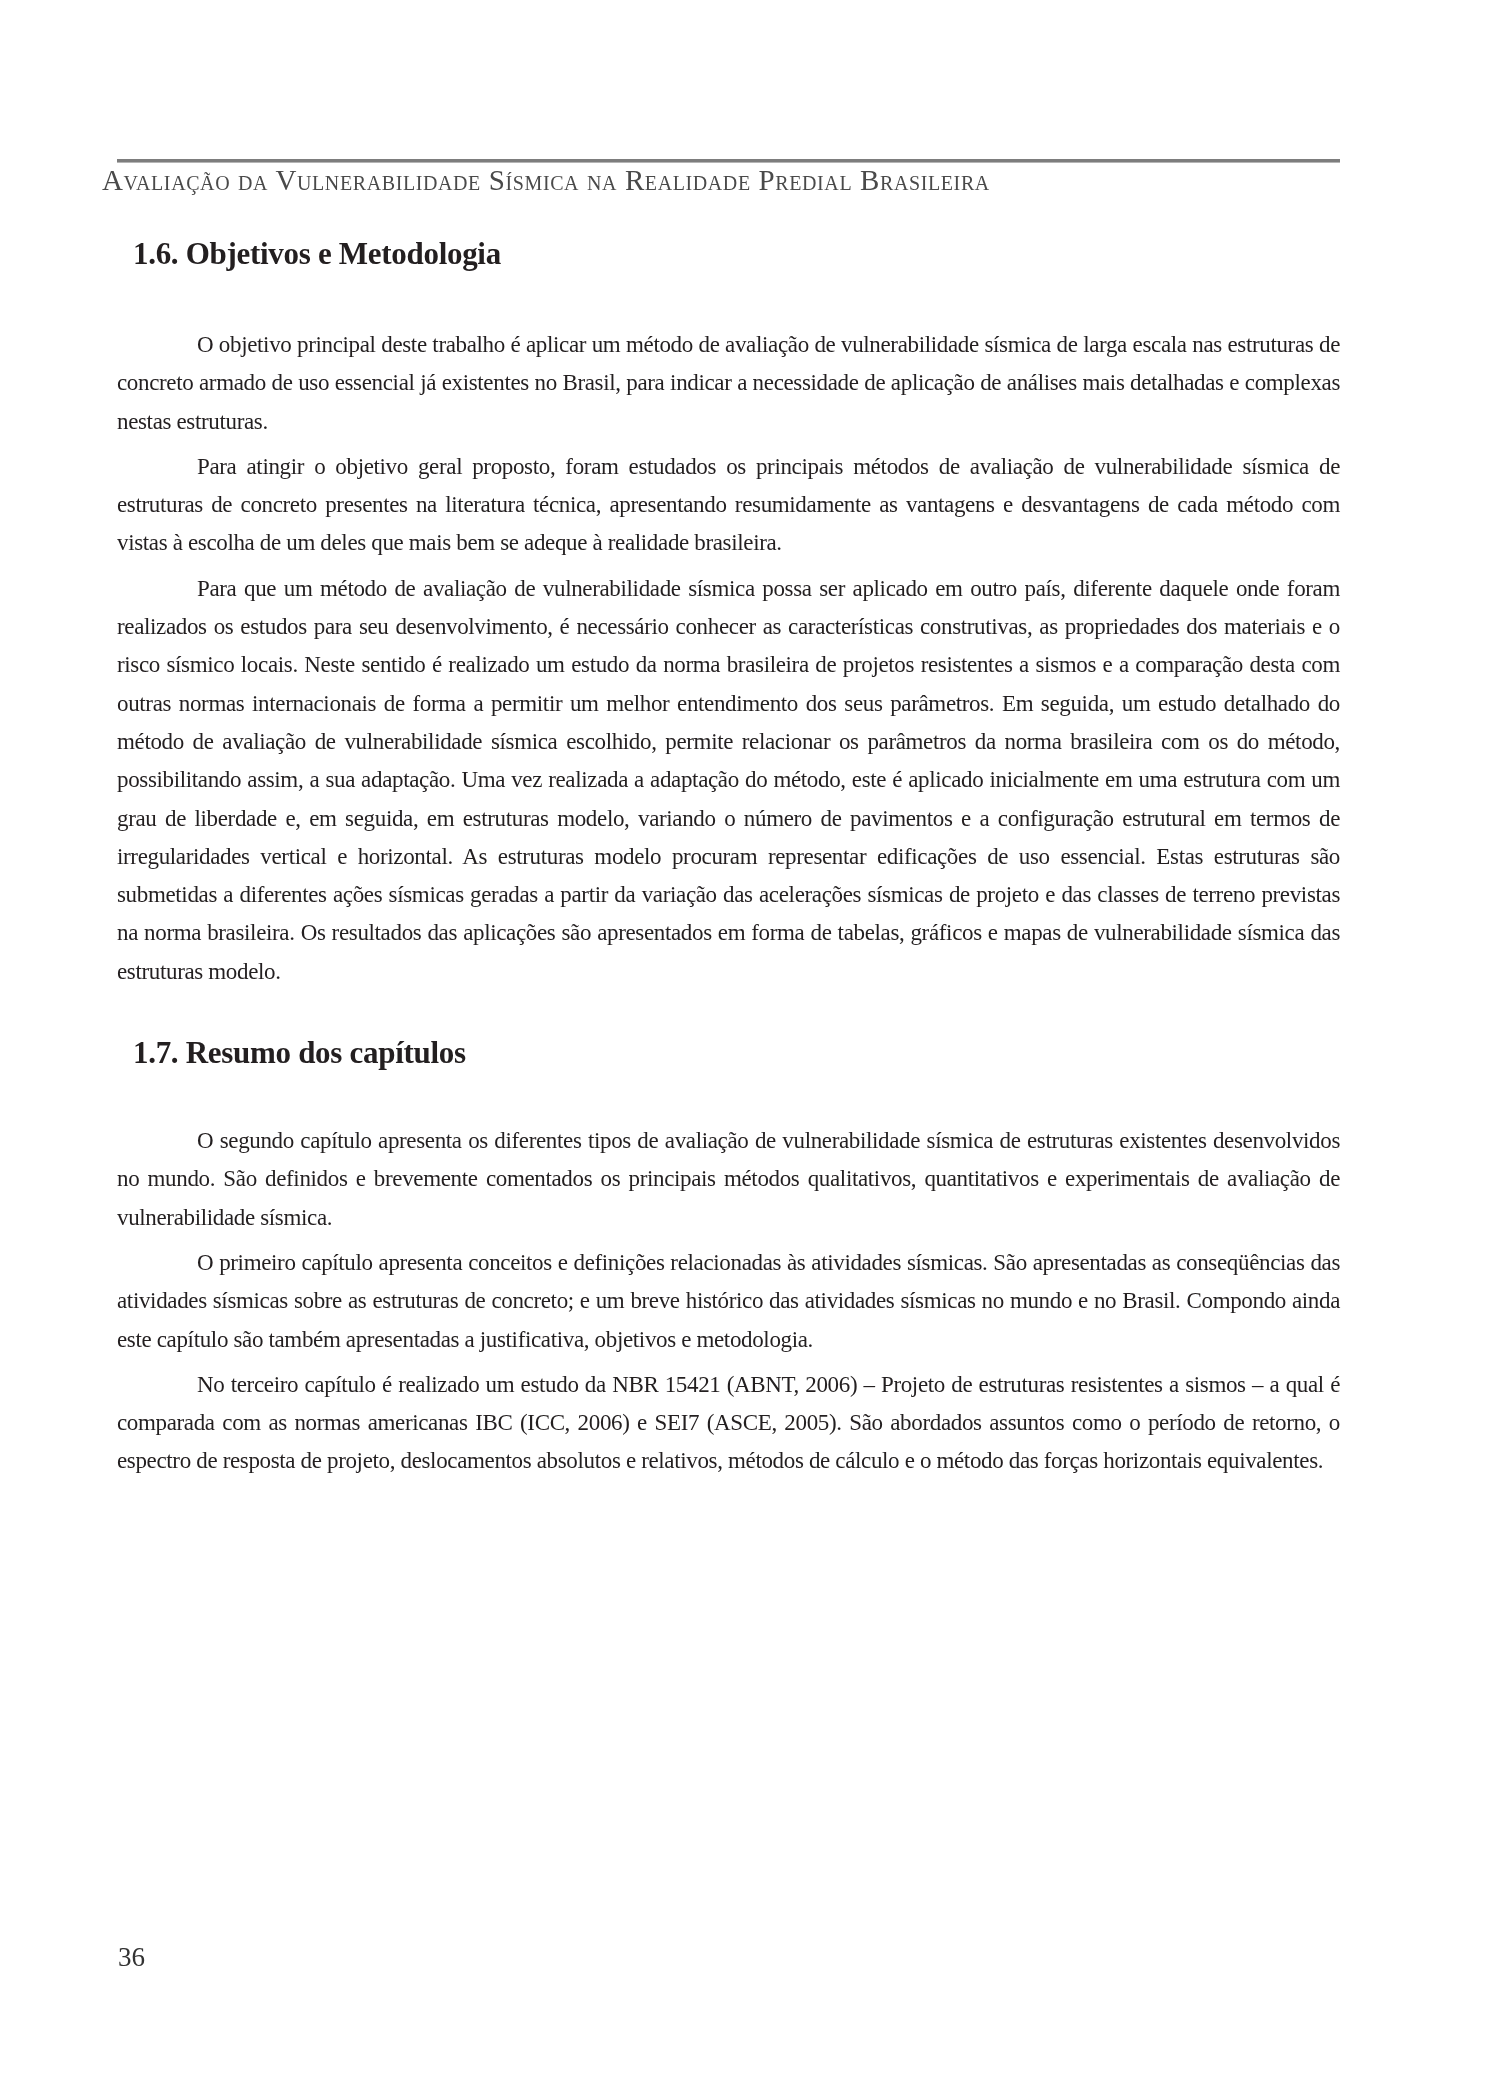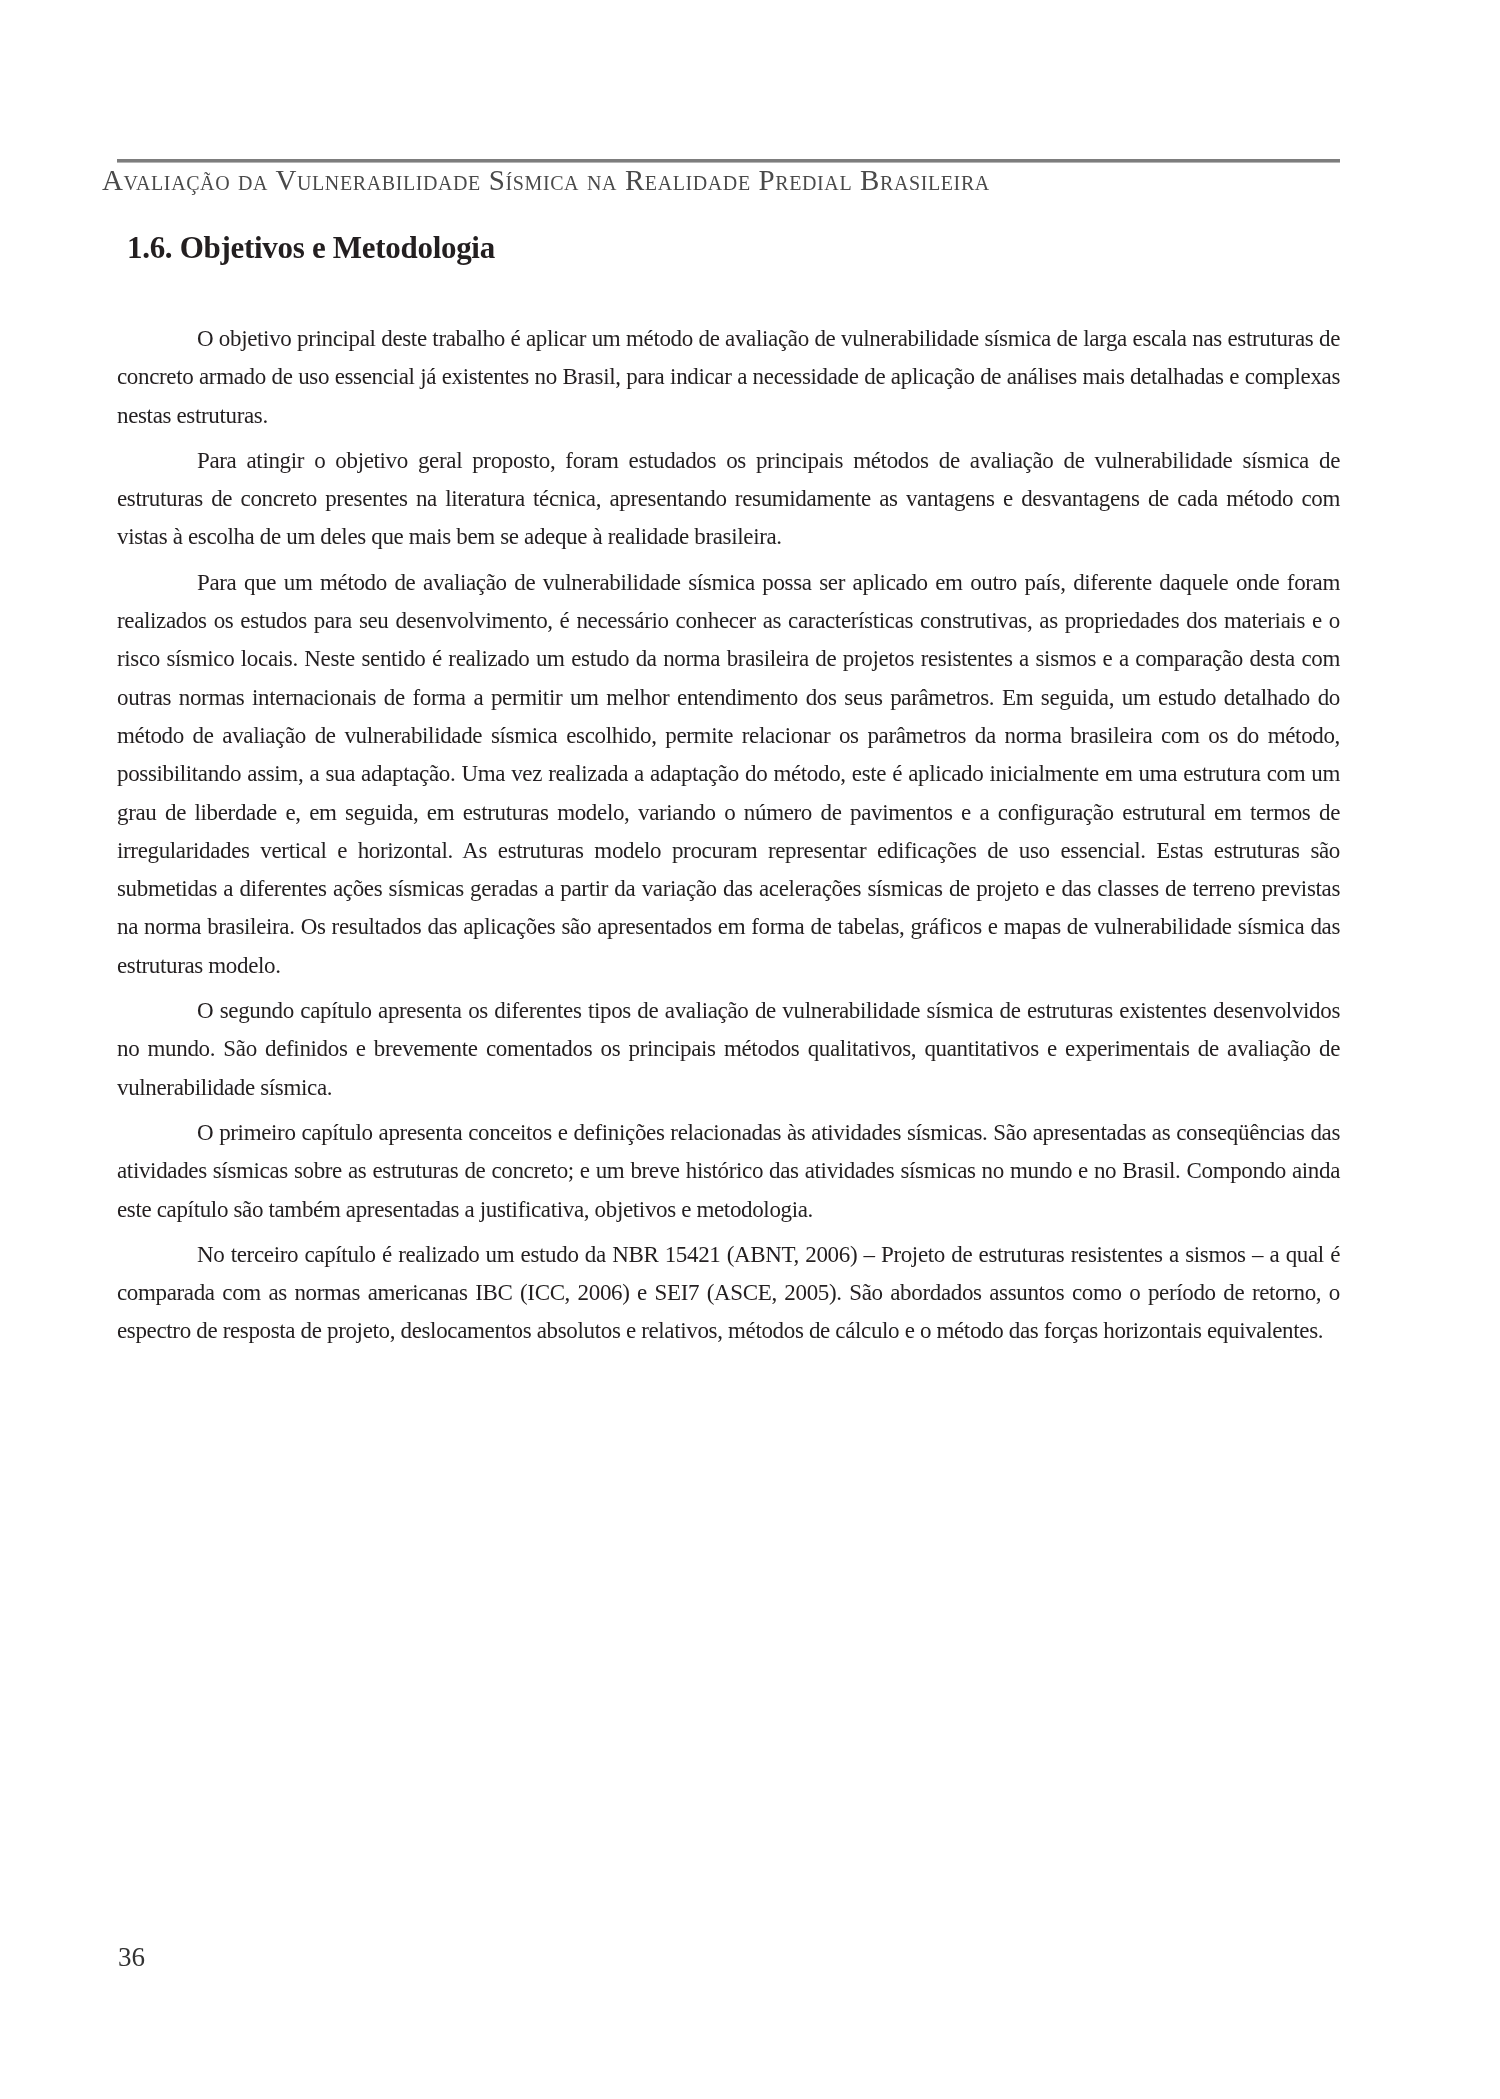--- a/index.html
+++ b/index.html
@@ -38,21 +38,21 @@
     }
     .content {
       position: absolute;
       left: 117px;
       top: 213px;
       width: 1223px;
     }
     h2 {
       font-size: 31px;
       font-weight: bold;
-      margin: 10px;
+      margin: 16px;
       line-height: 50px;
       letter-spacing: -0.3px;
     }
     h2.first { margin-bottom: 47px; }
     h2.second { margin-top: 37px; margin-bottom: 44px; }
     p {
       margin: 0 0 7px 0;
       font-size: 23px;
       line-height: 38.3px;
       text-align: justify;
@@ -76,19 +76,20 @@
 
 <div class="content">
   <section>
     <h2 class="first">1.6. Objetivos e Metodologia</h2>
     <p>O objetivo principal deste trabalho é aplicar um método de avaliação de vulnerabilidade sísmica de larga escala nas estruturas de concreto armado de uso essencial já existentes no Brasil, para indicar a necessidade de aplicação de análises mais detalhadas e complexas nestas estruturas.</p>
     <p>Para atingir o objetivo geral proposto, foram estudados os principais métodos de avaliação de vulnerabilidade sísmica de estruturas de concreto presentes na literatura técnica, apresentando resumidamente as vantagens e desvantagens de cada método com vistas à escolha de um deles que mais bem se adeque à realidade brasileira.</p>
     <p>Para que um método de avaliação de vulnerabilidade sísmica possa ser aplicado em outro país, diferente daquele onde foram realizados os estudos para seu desenvolvimento, é necessário conhecer as características construtivas, as propriedades dos materiais e o risco sísmico locais. Neste sentido é realizado um estudo da norma brasileira de projetos resistentes a sismos e a comparação desta com outras normas internacionais de forma a permitir um melhor entendimento dos seus parâmetros. Em seguida, um estudo detalhado do método de avaliação de vulnerabilidade sísmica escolhido, permite relacionar os parâmetros da norma brasileira com os do método, possibilitando assim, a sua adaptação. Uma vez realizada a adaptação do método, este é aplicado inicialmente em uma estrutura com um grau de liberdade e, em seguida, em estruturas modelo, variando o número de pavimentos e a configuração estrutural em termos de irregularidades vertical e horizontal. As estruturas modelo procuram representar edificações de uso essencial. Estas estruturas são submetidas a diferentes ações sísmicas geradas a partir da variação das acelerações sísmicas de projeto e das classes de terreno previstas na norma brasileira. Os resultados das aplicações são apresentados em forma de tabelas, gráficos e mapas de vulnerabilidade sísmica das estruturas modelo.</p>
   </section>
 
   <section>
+    <h2 class="second">1.7. Resumo dos capítulos</h2>
     <p>O segundo capítulo apresenta os diferentes tipos de avaliação de vulnerabilidade sísmica de estruturas existentes desenvolvidos no mundo. São definidos e brevemente comentados os principais métodos qualitativos, quantitativos e experimentais de avaliação de vulnerabilidade sísmica.</p>
     <p>O primeiro capítulo apresenta conceitos e definições relacionadas às atividades sísmicas. São apresentadas as conseqüências das atividades sísmicas sobre as estruturas de concreto; e um breve histórico das atividades sísmicas no mundo e no Brasil. Compondo ainda este capítulo são também apresentadas a justificativa, objetivos e metodologia.</p>
     <p>No terceiro capítulo é realizado um estudo da NBR 15421 (ABNT, 2006) – Projeto de estruturas resistentes a sismos – a qual é comparada com as normas americanas IBC (ICC, 2006) e SEI7 (ASCE, 2005). São abordados assuntos como o período de retorno, o espectro de resposta de projeto, deslocamentos absolutos e relativos, métodos de cálculo e o método das forças horizontais equivalentes.</p>
   </section>
 </div>
 
 <div class="page-number">36</div>
 
 </body></html>

